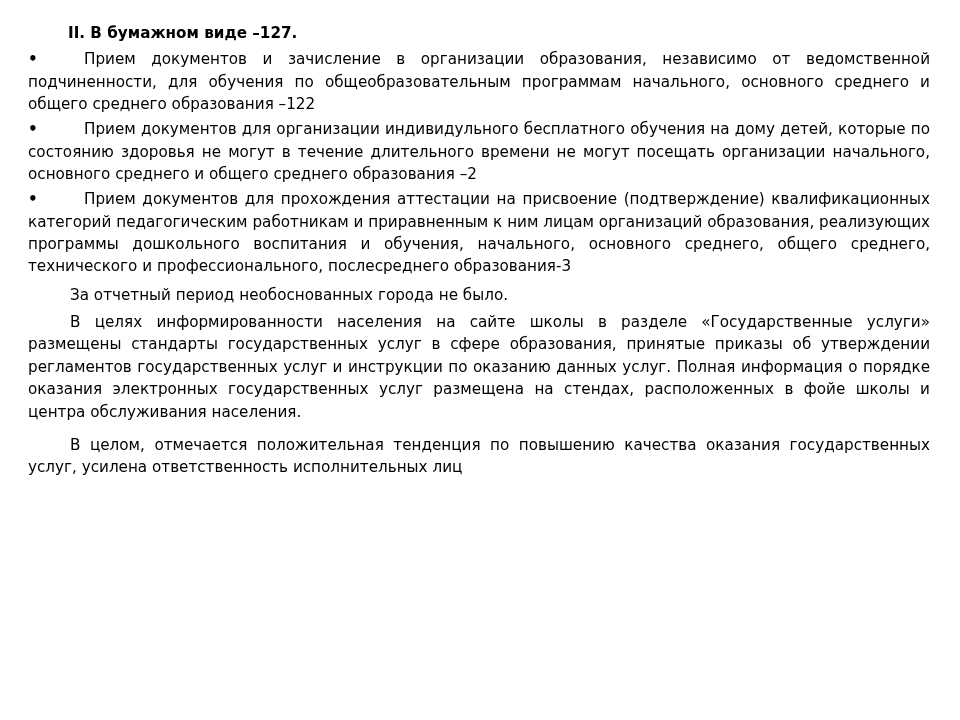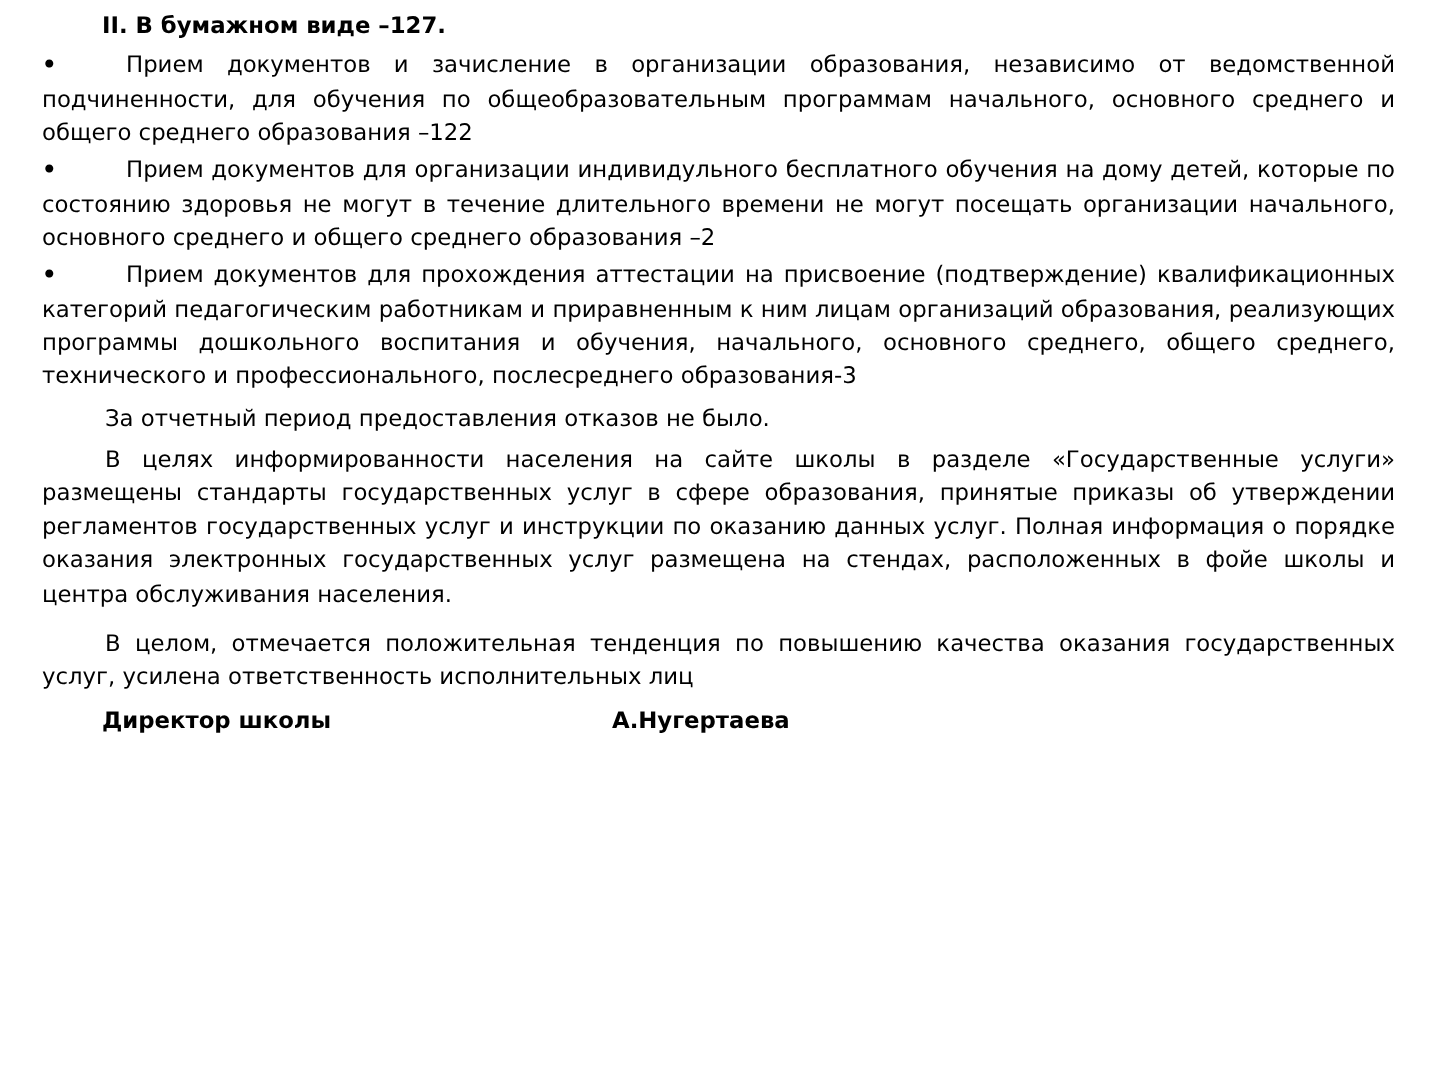--- a/index.html
+++ b/index.html
@@ -12,21 +12,21 @@
     height: 720px;
     font-family: "DejaVu Sans", sans-serif;
     color: #000000;
     overflow: hidden;
   }
   .page {
     position: relative;
     width: 960px;
     height: 720px;
     box-sizing: border-box;
-    padding: 6px 30px 0 28px;
+    padding: 22px 30px 0 28px;
   }
   .doc-body {
     font-size: 15.2px;
     line-height: 1.47;
   }
   .heading {
     font-weight: bold;
     margin: 0 0 2px 0;
     padding-left: 40px;
     font-size: 15.2px;
@@ -89,35 +89,31 @@
     </div>
 
     <div class="spacer-xs"></div>
 
     <div class="bullet-para">
       <span class="marker">•</span><span class="first-indent"></span><span>Прием документов для прохождения аттестации на присвоение (подтверждение) квалификационных категорий педагогическим работникам и приравненным к ним лицам организаций образования, реализующих программы дошкольного воспитания и обучения, начального, основного среднего, общего среднего, технического и профессионального, послесреднего образования-3</span>
     </div>
 
     <div class="spacer-sm"></div>
 
-    <div class="para">За отчетный период предоставления отказов не было.</div>
+    <div class="para">За отчетный период необоснованных города не было.</div>
 
     <div class="spacer-xs"></div>
 
 
     <div class="spacer-xs"></div>
 
     <div class="para">В целях информированности населения на сайте школы в разделе «Государственные услуги» размещены стандарты государственных услуг в сфере образования, принятые приказы об утверждении регламентов государственных услуг и инструкции по оказанию данных услуг. Полная информация о порядке оказания электронных государственных услуг размещена на стендах, расположенных в фойе школы и центра обслуживания населения.</div>
 
     <div class="spacer-sm"></div>
 
 
     <div class="spacer-sm"></div>
 
     <div class="para">В целом, отмечается положительная тенденция   по повышению качества оказания государственных услуг, усилена ответственность  исполнительных лиц</div>
 
-    <div class="signature">
-      <span class="role">Директор школы</span>
-      <span class="name">А.Нугертаева</span>
-    </div>
 
   </div>
 </div>
 
 </body></html>

